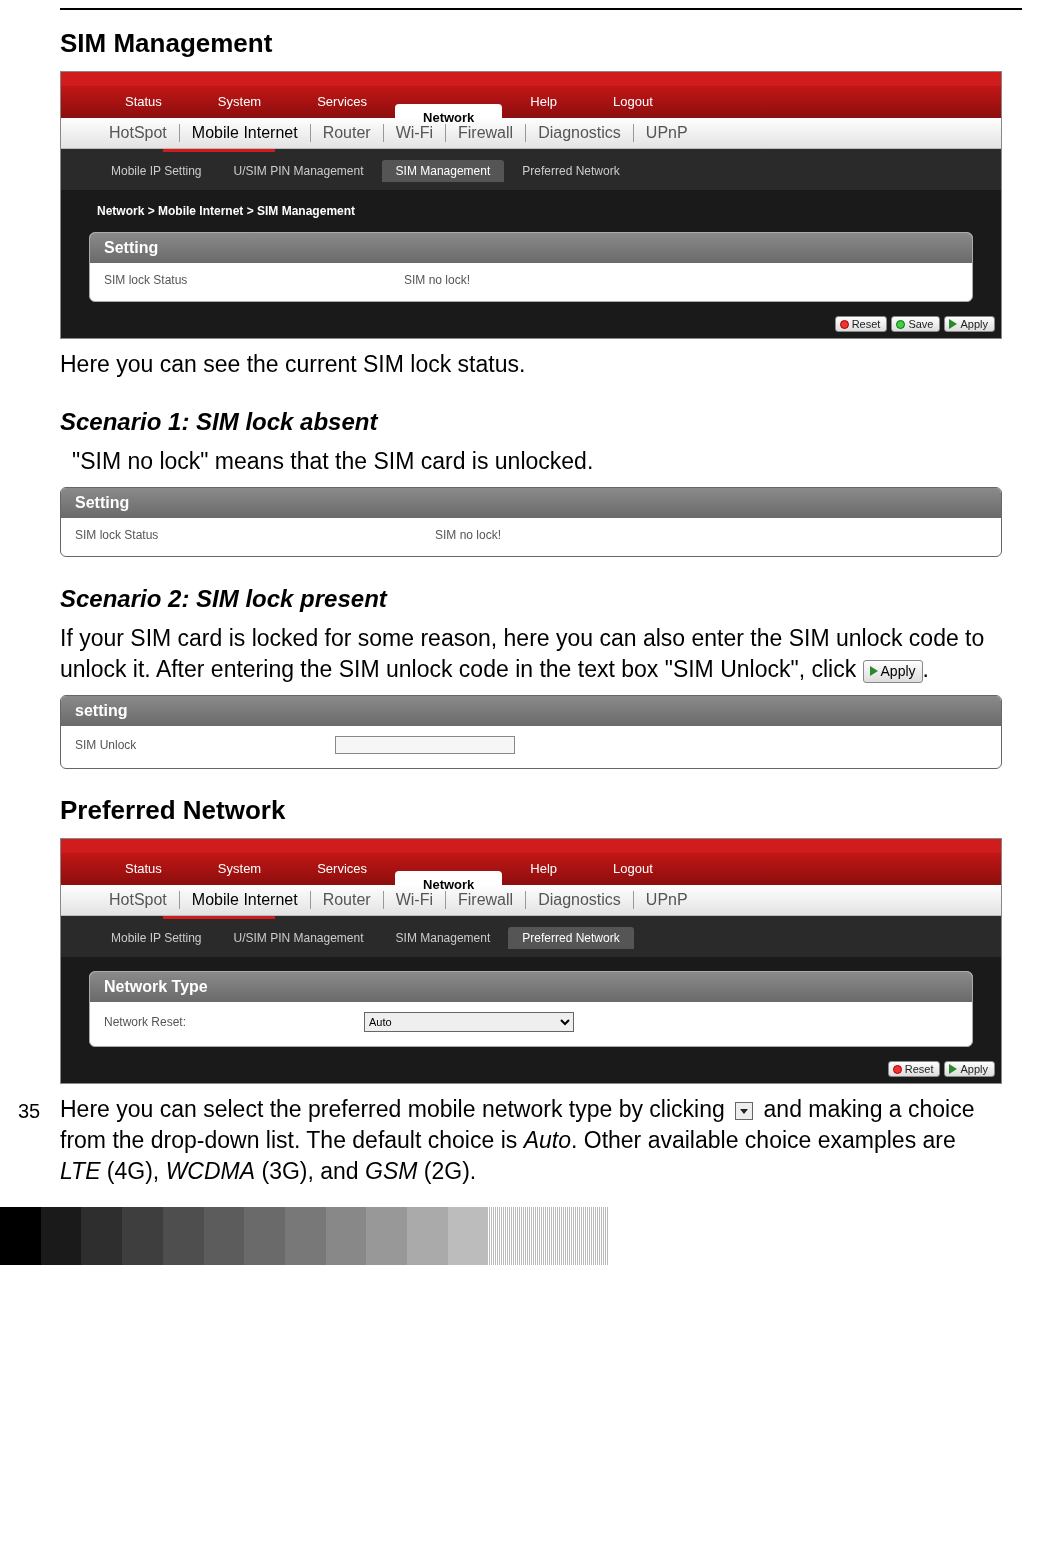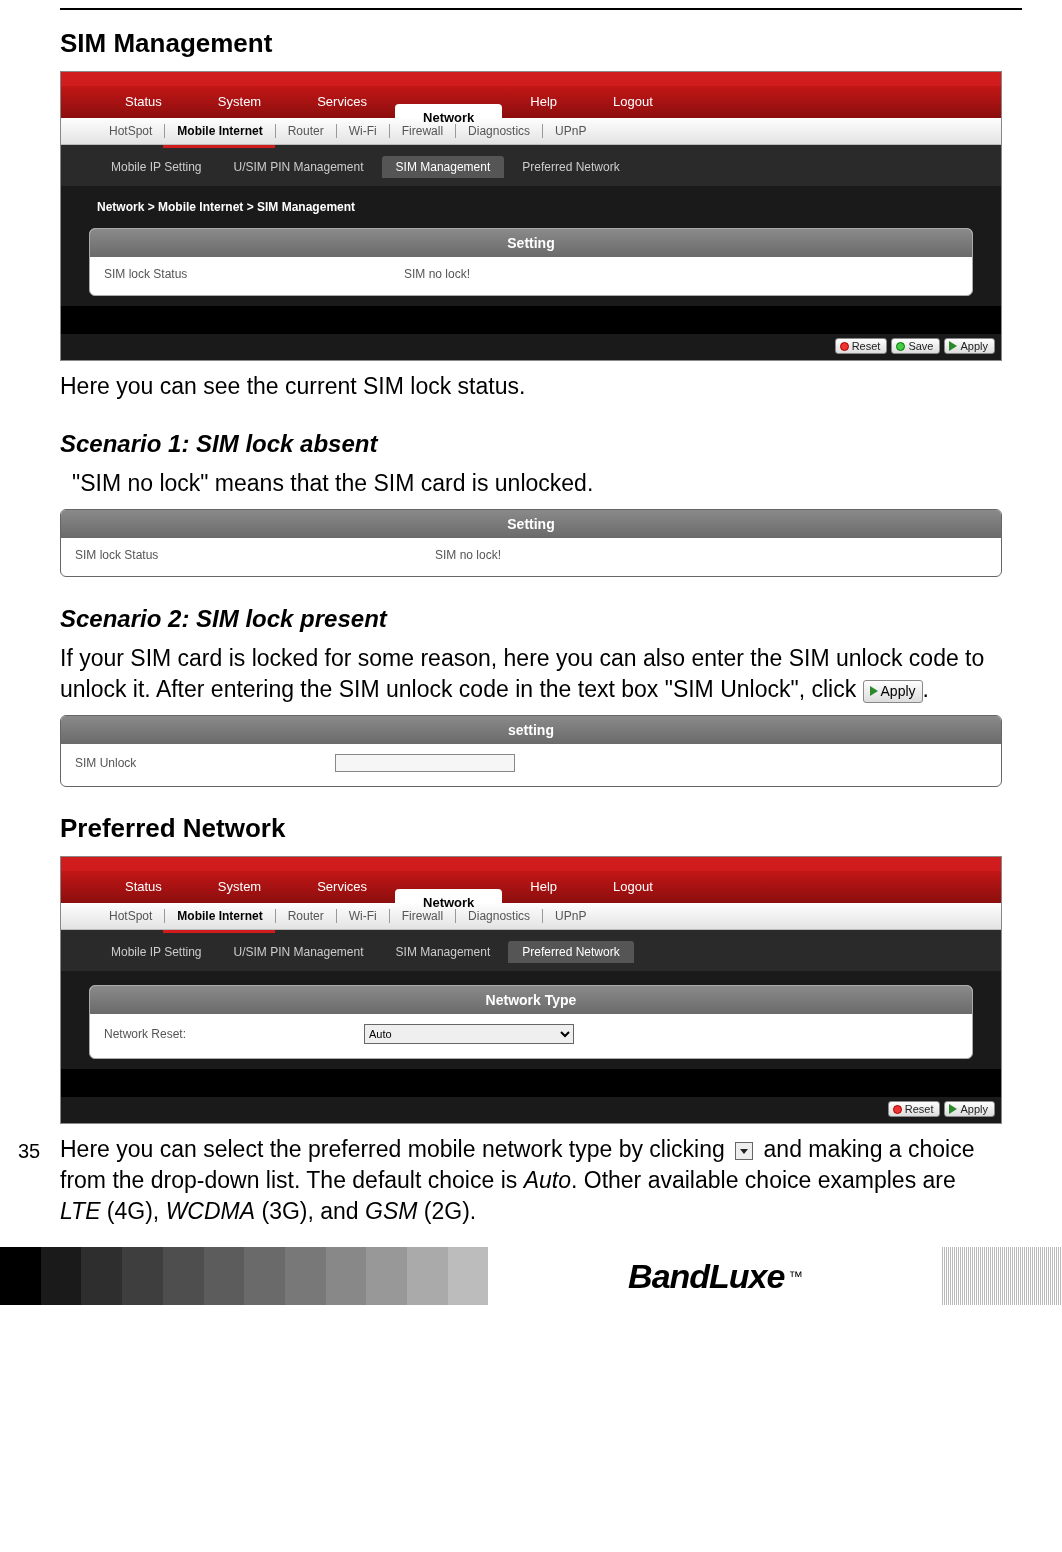--- a/index.html
+++ b/index.html
@@ -70,31 +70,31 @@
     font-weight: bold;
     border-radius: 4px 4px 0 0;
     margin-top: 18px;
     padding-top: 6px;
   }
   .sub-tabs {
     display: flex;
     background: linear-gradient(#fefefe,#e3e3e3);
     padding: 6px 0 6px 36px;
     border-bottom: 1px solid #bbb;
-    font-size: 12px;
+    font-size: 16px;
     color: #555;
     align-items: center;
   }
   .sub-tab {
     padding: 0 12px;
     border-right: 1px solid #999;
     cursor: pointer;
   }
   .sub-tab:last-child { border-right: none; }
-  .sub-tab.active { font-weight: bold; color: #000; }
+  .sub-tab.active { font-weight: normal; color: #000; }
   .sub-underline {
     height: 3px;
     background: #2a2a2a;
     position: relative;
   }
   .sub-underline .marker {
     position: absolute;
     top: 0;
     height: 3px;
     background: #d01c1c;
@@ -133,24 +133,23 @@
     overflow: hidden;
     background: #fff;
   }
   .setting-panel.standalone {
     border: 1px solid #666;
     margin: 6px 0 16px 0;
   }
   .setting-header {
     background: linear-gradient(#8a8a8a,#6a6a6a);
     color: #fff;
-    font-size: 14px;
+    font-size: 16px;
     font-weight: bold;
     padding: 6px 14px;
-    text-align: center;
   }
   .setting-row {
     display: flex;
     padding: 10px 14px 14px 14px;
     font-size: 12px;
     color: #555;
     align-items: center;
   }
   .setting-row .label { width: 300px; }
   .setting-row input[type=text] {
@@ -164,21 +163,20 @@
     height: 20px;
     font-size: 11px;
     border: 1px solid #666;
   }
   .action-bar {
     display: flex;
     justify-content: flex-end;
     gap: 4px;
     padding: 4px 6px 6px 6px;
     background: #1a1a1a;
-    margin-top: 28px;
   }
   .mini-btn {
     background: linear-gradient(#fefefe,#ddd);
     border: 1px solid #888;
     border-radius: 3px;
     font-size: 11px;
     padding: 1px 6px 1px 4px;
     display: flex;
     align-items: center;
     gap: 3px;
@@ -434,20 +432,16 @@
       <span style="background: rgb(62, 62, 62);"></span>
       <span style="background: rgb(78, 78, 78);"></span>
       <span style="background: rgb(92, 92, 92);"></span>
       <span style="background: rgb(106, 106, 106);"></span>
       <span style="background: rgb(120, 120, 120);"></span>
       <span style="background: rgb(136, 136, 136);"></span>
       <span style="background: rgb(152, 152, 152);"></span>
       <span style="background: rgb(170, 170, 170);"></span>
       <span style="background: rgb(188, 188, 188);"></span>
     </div>
-  <div class="brand-area">
-    <span class="brand-text">BandLuxe</span>
-      <span class="brand-tm">™</span>
-  </div>
   <div class="stripes">
       <span></span>
     </div>
 </div>
 
 </body></html>

